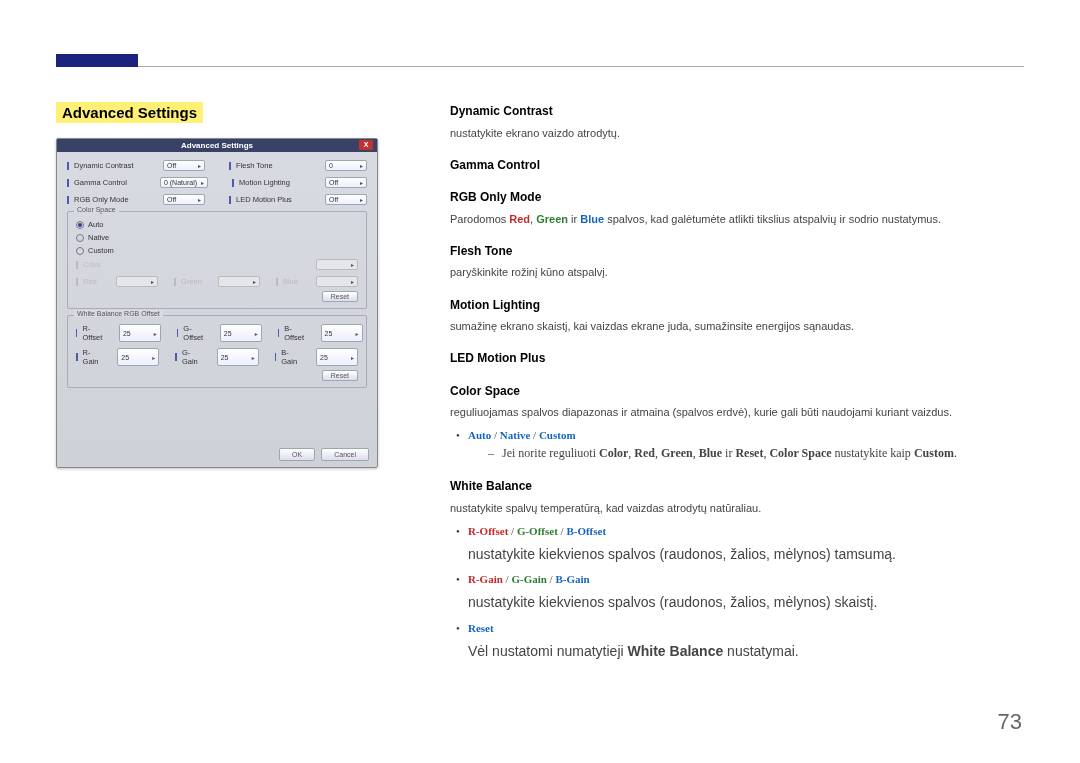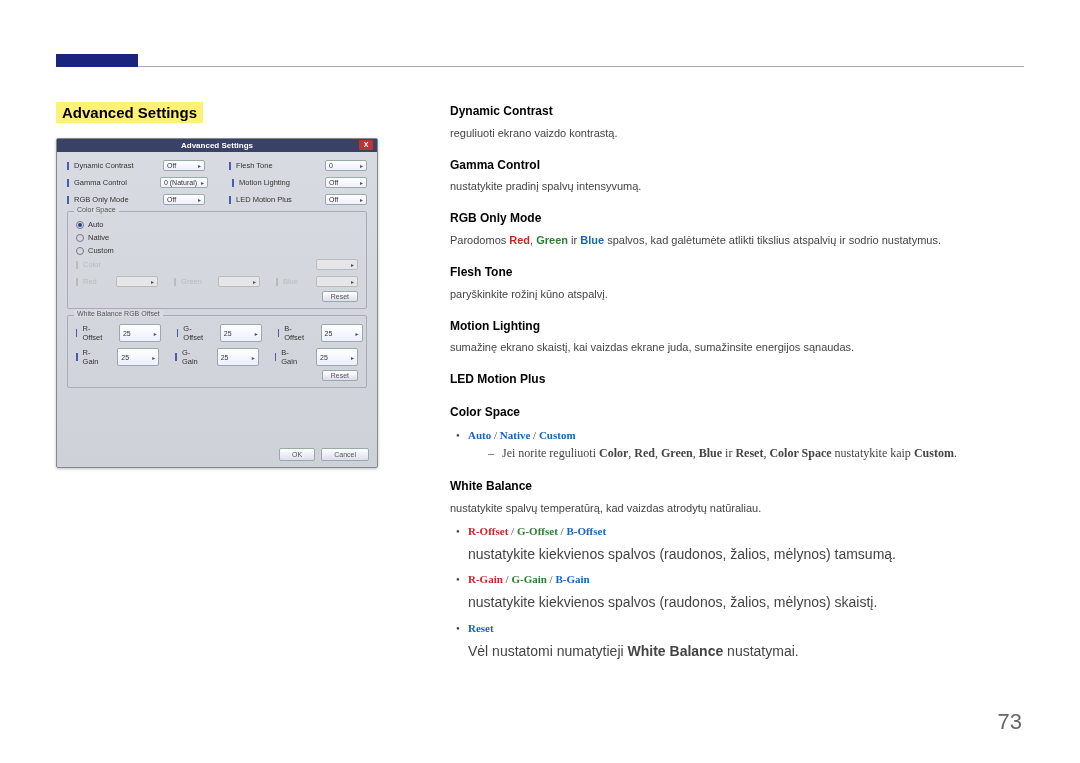--- a/index.html
+++ b/index.html
@@ -354,39 +354,39 @@
     </div>
   </div>
   <div class="dialog-footer">
     <span class="btn-small">OK</span>
     <span class="btn-small">Cancel</span>
   </div>
 </div>
 
 <div class="content">
   <h3>Dynamic Contrast</h3>
-  <p>reguliuoti ekrano vaizdo kontrastą.</p>
+  <p>nustatykite ekrano vaizdo atrodytų.</p>
 
   <h3>Gamma Control</h3>
-  <p>nustatykite pradinį spalvų intensyvumą.</p>
 
   <h3>RGB Only Mode</h3>
   <p>
     <span>Parodomos </span><span class="red">Red</span><span>, </span><span class="green">Green</span><span> ir </span><span class="blue">Blue</span><span> spalvos, kad galėtumėte atlikti tikslius atspalvių ir sodrio nustatymus.</span>
   </p>
 
   <h3>Flesh Tone</h3>
   <p>paryškinkite rožinį kūno atspalvį.</p>
 
   <h3>Motion Lighting</h3>
   <p>sumažinę ekrano skaistį, kai vaizdas ekrane juda, sumažinsite energijos sąnaudas.</p>
 
   <h3>LED Motion Plus</h3>
 
   <h3>Color Space</h3>
+  <p>reguliuojamas spalvos diapazonas ir atmaina (spalvos erdvė), kurie gali būti naudojami kuriant vaizdus.</p>
   <ul class="bullet-list">
     <li>
       <span class="bold-opt">Auto</span><span> / </span><span class="bold-opt">Native</span><span> / </span><span class="bold-opt">Custom</span>
       <div class="sub-item">
         <span>Jei norite reguliuoti </span><span class="wb">Color</span><span>, </span><span class="wb">Red</span><span>, </span><span class="wb">Green</span><span>, </span><span class="wb">Blue</span><span> ir </span><span class="wb">Reset</span><span>, </span><span class="wb">Color Space</span><span> nustatykite kaip </span><span class="wb">Custom</span><span>.</span>
       </div>
     </li>
   </ul>
 
   <h3>White Balance</h3>

